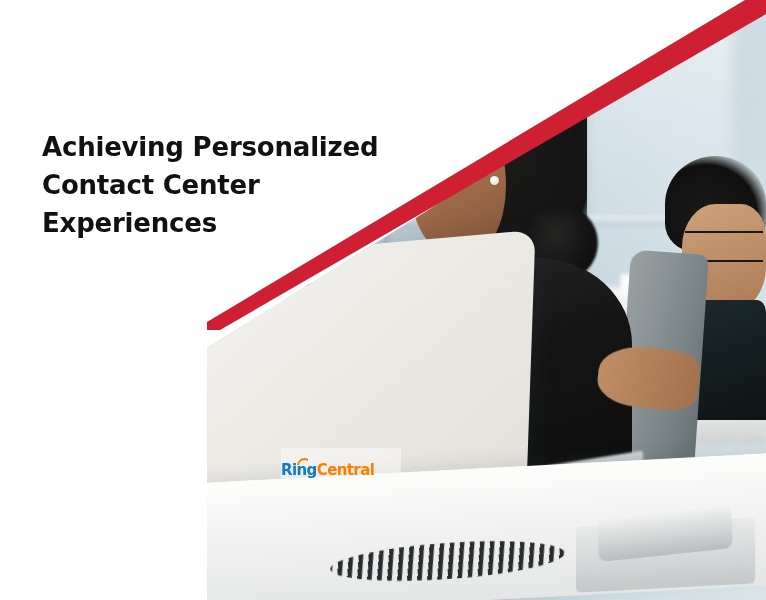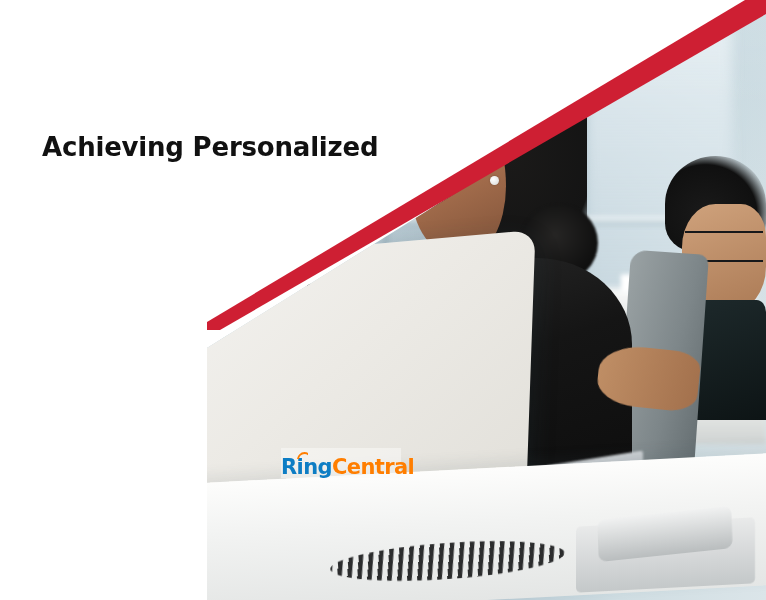--- a/index.html
+++ b/index.html
@@ -138,21 +138,21 @@
     height: 30px;
     z-index: 6;
     background: rgba(250,250,248,0.55);
     display: flex;
     align-items: flex-end;
   }
   .rc-word {
     position: relative;
     font-family: "DejaVu Sans", sans-serif;
     font-weight: 700;
-    font-size: 21px;
+    font-size: 15px;
     letter-spacing: -0.6px;
     line-height: 1;
     white-space: nowrap;
     text-align: right;
   }
   .rc-ring { color: #0d7dc4; }
   .rc-central { color: #ff7e00; }
   .rc-arc {
     position: absolute;
     left: 16px;
@@ -508,15 +508,17 @@
       <span class="rc-arc"></span>
     </div>
   </div>
 
   <svg class="red-diagonal" viewBox="0 0 766 600">
     <polygon points="745,0 766,0 766,14 220,330 207,330 207,322" fill="#CE1F33"></polygon>
   </svg>
 
   <div class="title-block">
     <div class="title-line">Achieving Personalized</div>
+    <div class="title-line">Contact Center</div>
+    <div class="title-line">Experiences</div>
   </div>
 
 </div>
 
 </body></html>

